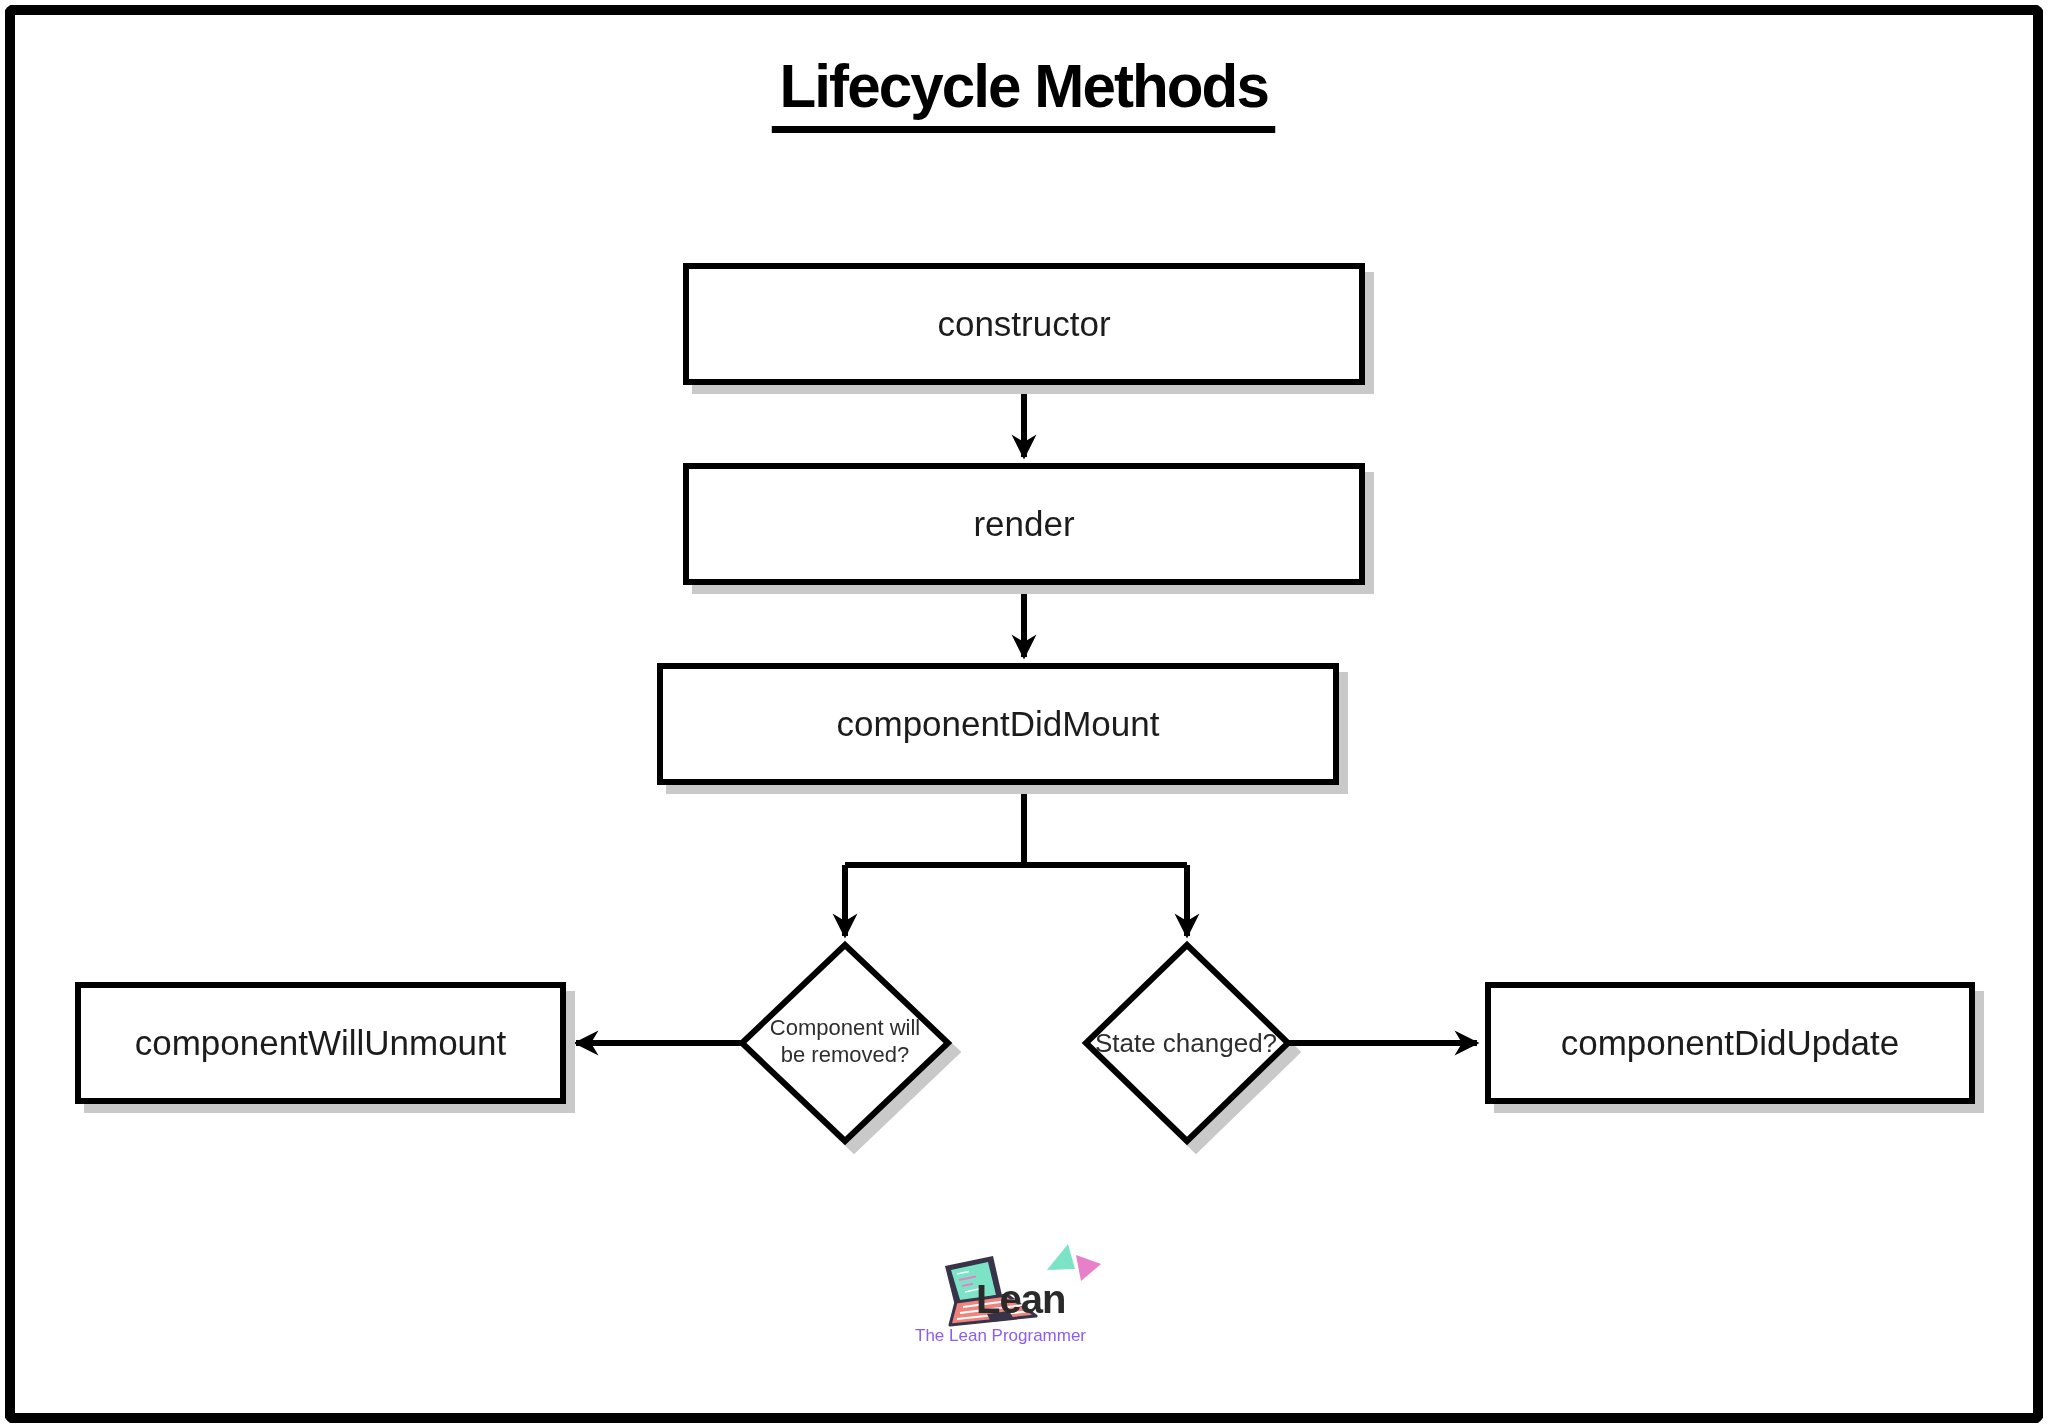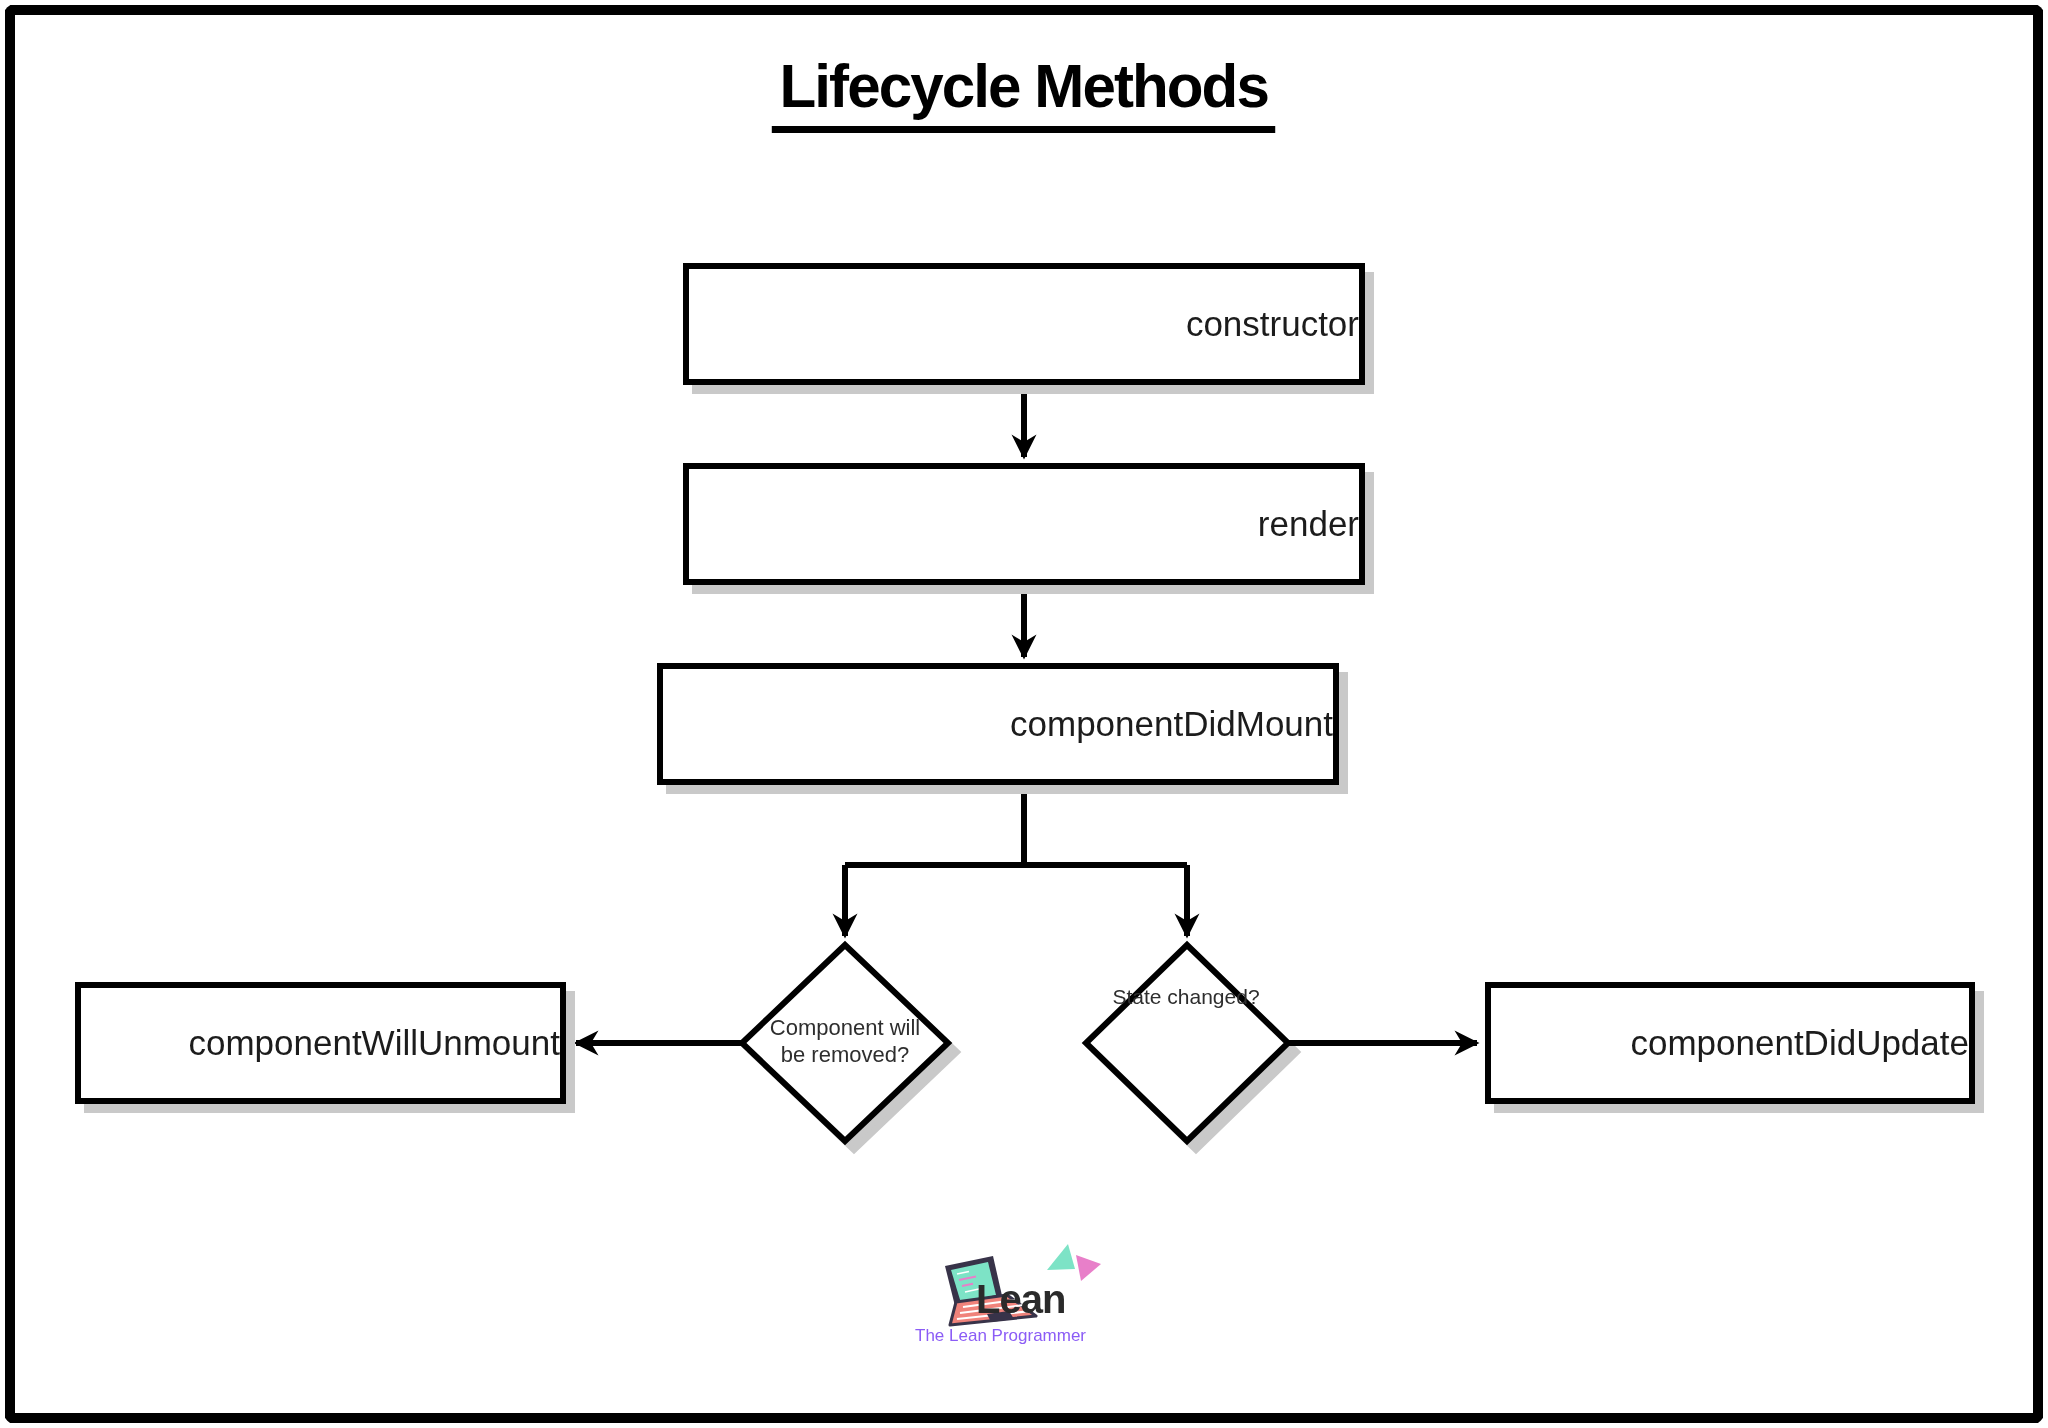--- a/index.html
+++ b/index.html
@@ -40,21 +40,21 @@
     transform: scaleX(0.97);
   }
   .node {
     position: absolute;
     box-sizing: border-box;
     background: var(--node-fill, #ffffff);
     border: 6px solid var(--node-border, #000000);
     box-shadow: 9px 9px 0 var(--shadow, #c9c9c9);
     display: flex;
     align-items: center;
-    justify-content: flex-end;
+    justify-content: center;
     font-size: 35px;
     color: var(--text, #1c1c1c);
     white-space: nowrap;
   }
   .node-ctor        { left: 683px;  top: 263px; width: 682px; height: 122px; }
   .node-render      { left: 683px;  top: 463px; width: 682px; height: 122px; }
   .node-did-mount   { left: 657px;  top: 663px; width: 682px; height: 122px; }
   .node-will-unmount{ left: 75px;   top: 982px; width: 491px; height: 122px; }
   .node-did-update  { left: 1485px; top: 982px; width: 490px; height: 122px; }
 
@@ -74,21 +74,21 @@
     position: absolute;
     display: flex;
     flex-direction: column;
     align-items: center;
     justify-content: center;
     text-align: center;
     color: #2e2e2e;
     line-height: 1.22;
   }
   .diamond-label.left  { left: 745px;  top: 1012px; width: 200px; height: 60px; font-size: 22px; }
-  .diamond-label.right { left: 1086px; top: 981px; width: 200px; height: 32px; font-size: 21px; }
+  .diamond-label.right { left: 1086px; top: 1028px; width: 200px; height: 32px; font-size: 26px; }
 
   #logo-art {
     position: absolute;
     left: 935px;
     top: 1240px;
     width: 190px;
     height: 110px;
   }
   .fill-mint   { fill: var(--logo-mint, #7de3c6); }
   .fill-pink   { fill: var(--logo-pink, #e87fc9); }

